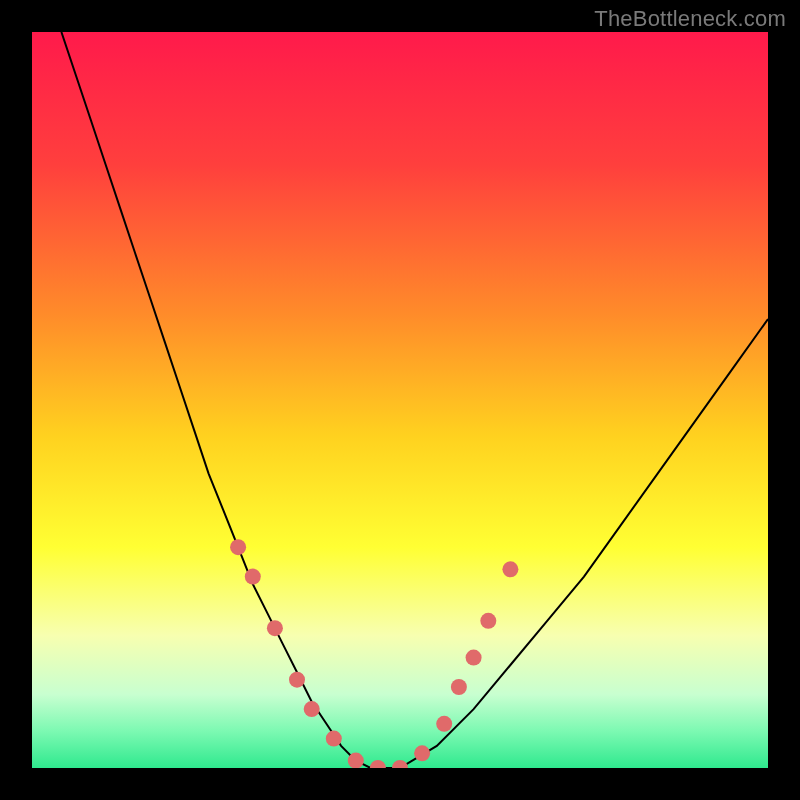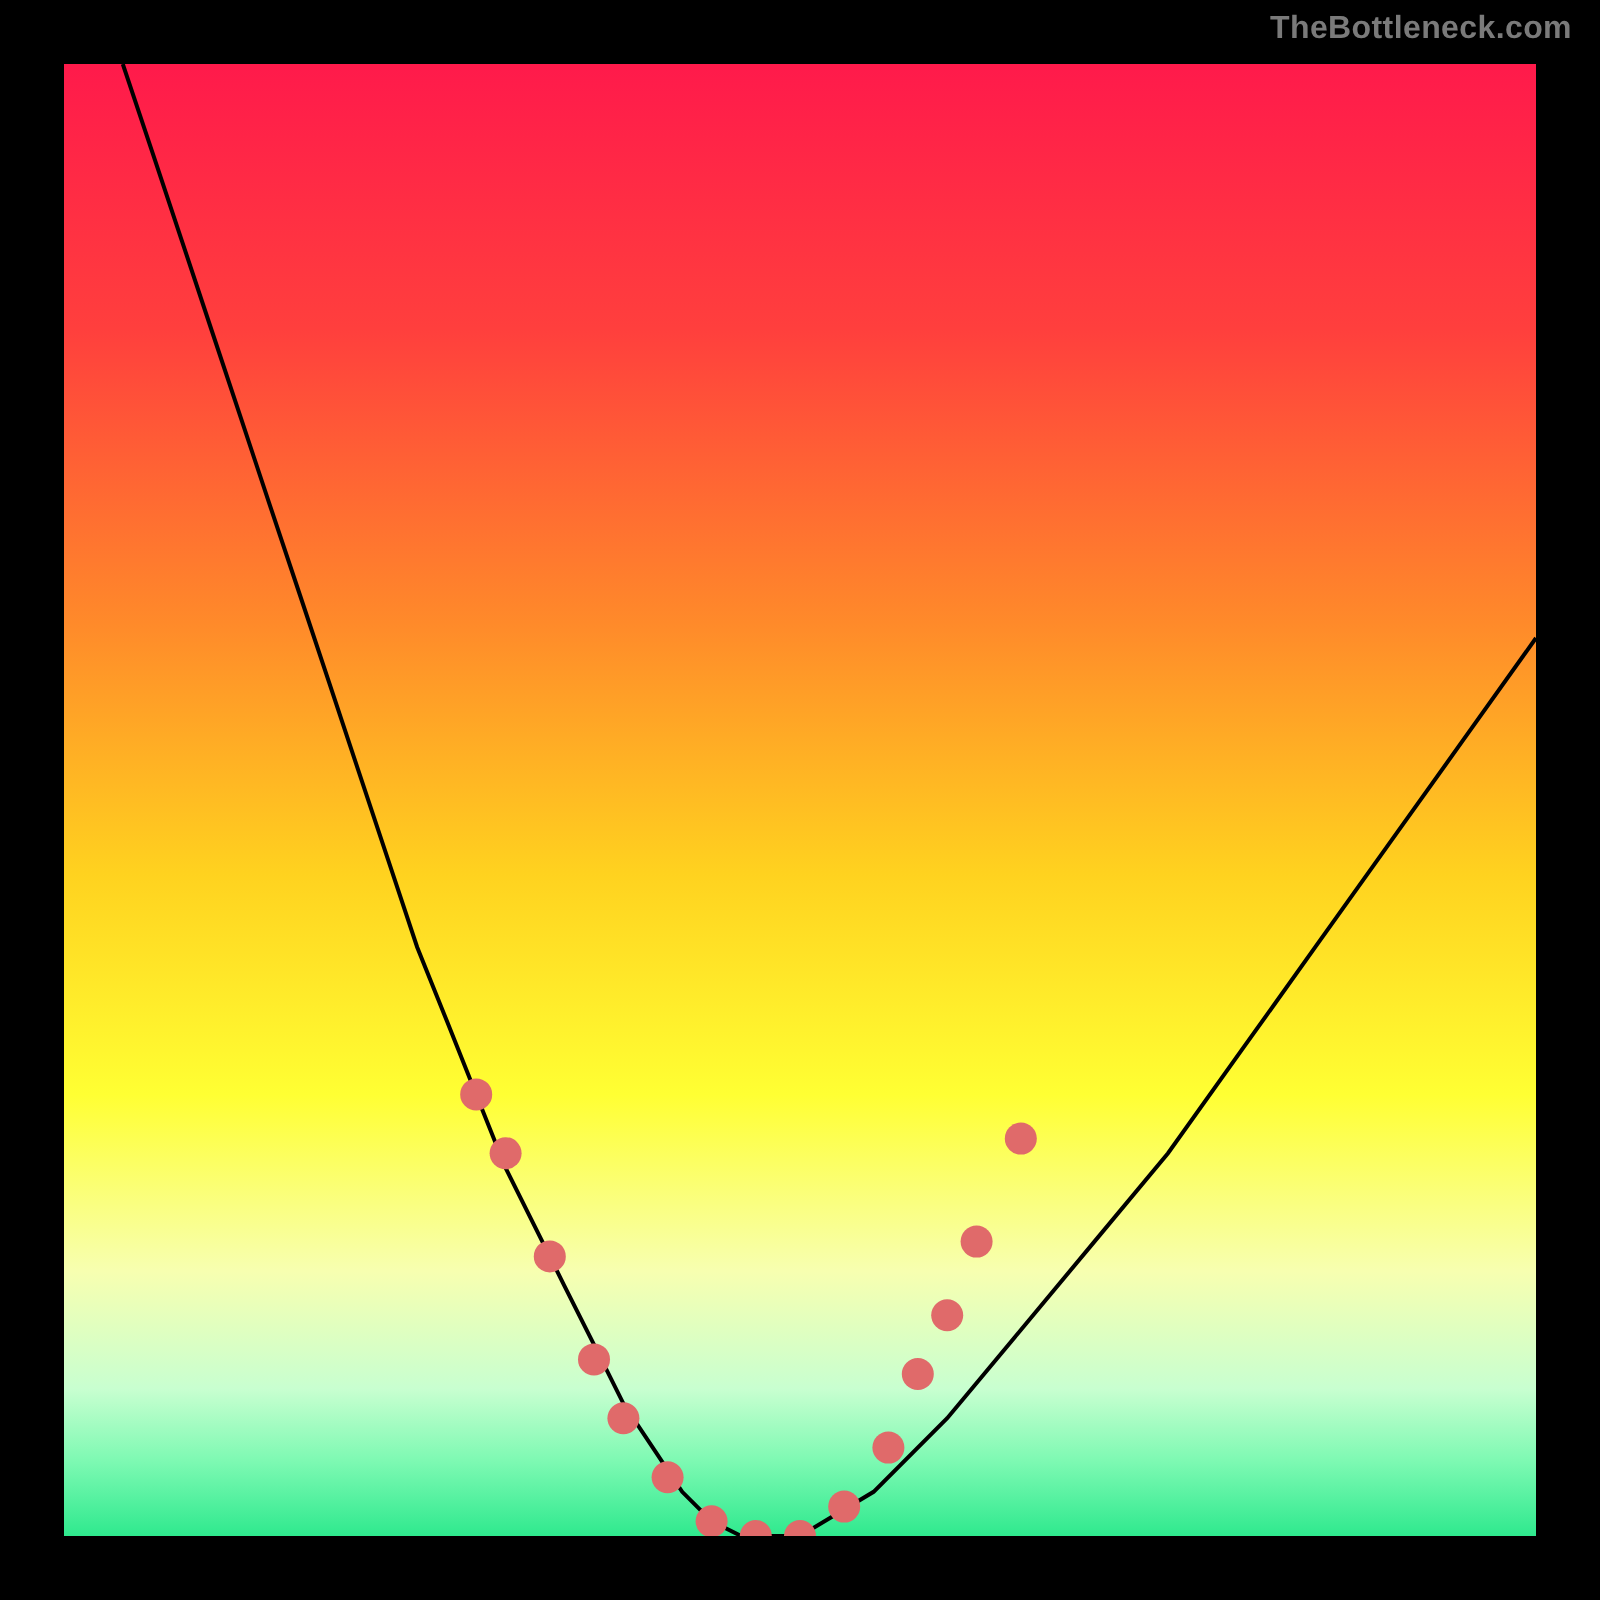--- a/index.html
+++ b/index.html
@@ -30,22 +30,22 @@
   }
   .curve-layer {
     position: absolute;
     inset: 0;
   }
   .watermark {
     position: absolute;
     top: 6px;
     right: 14px;
     color: #7a7a7a;
-    font-size: 16px;
-    font-weight: 700;
+    font-size: 22px;
+    font-weight: 400;
     letter-spacing: 0.2px;
     user-select: none;
   }
 </style>
 </head>
 <body>
 
 <div class="stage">
 
   <div class="plot-area">

